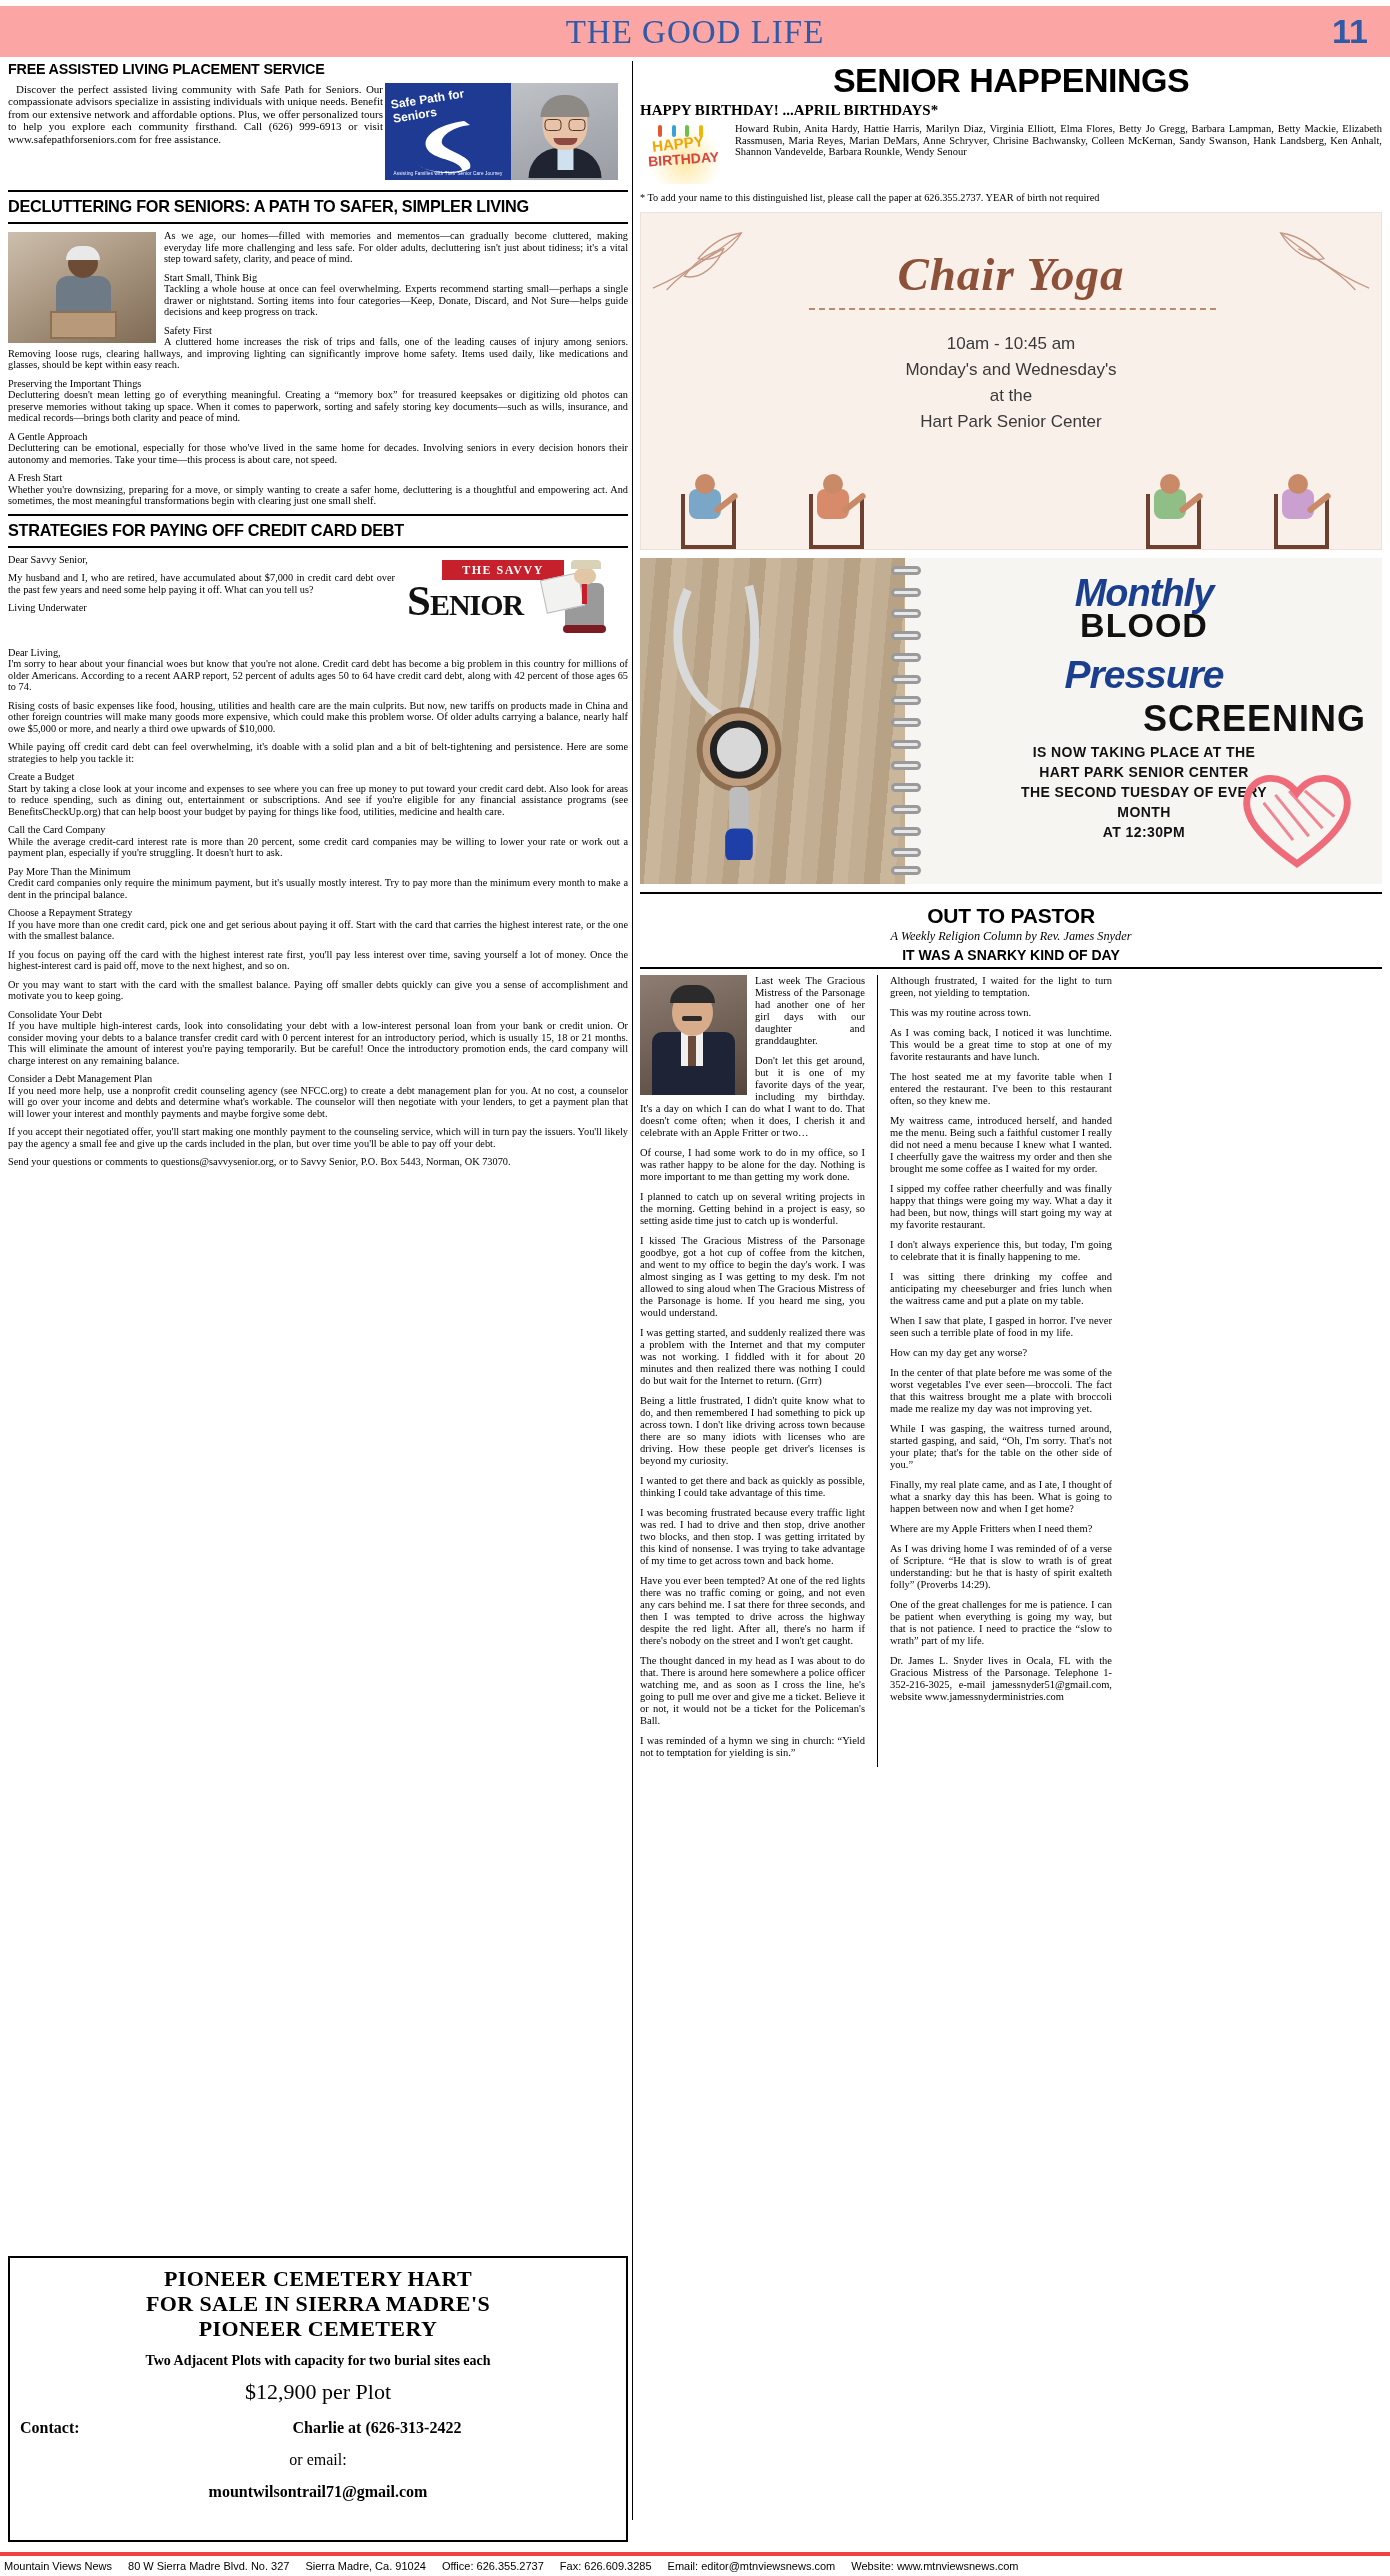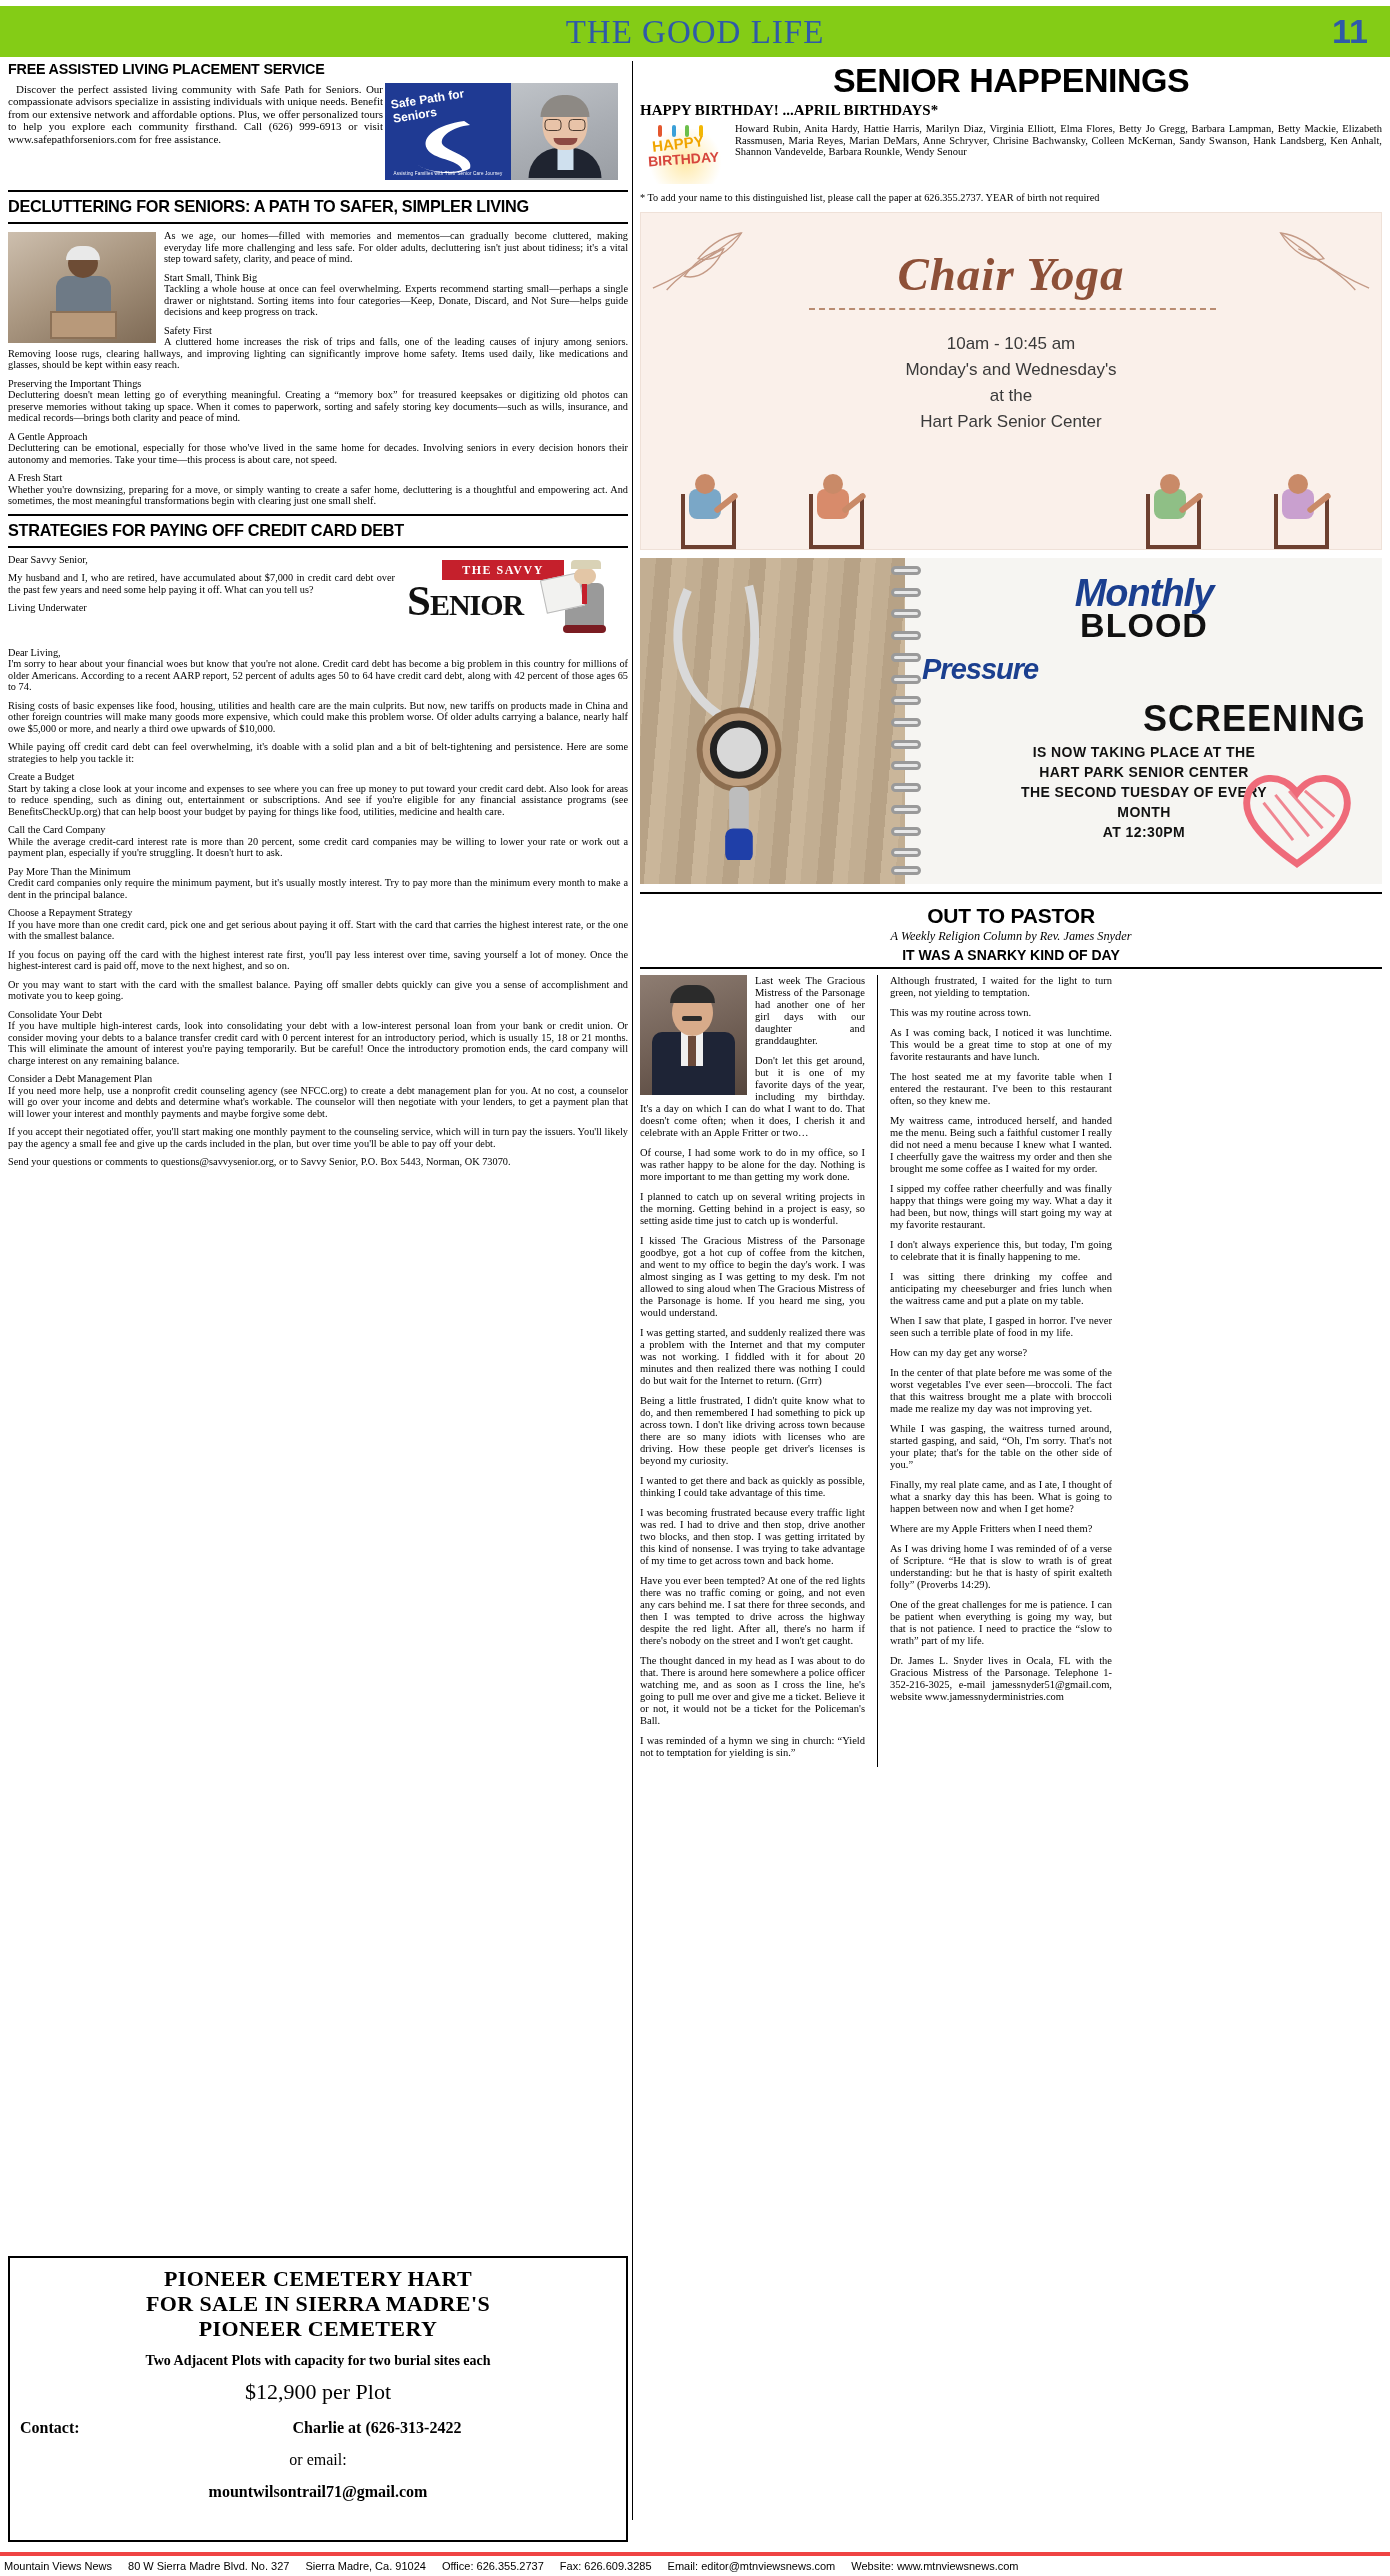--- a/index.html
+++ b/index.html
@@ -7,21 +7,21 @@
     width: 1390px; height: 2576px;
     font-family: "Liberation Serif", serif;
     background: #ffffff;
     color: #000;
     position: relative;
     overflow: hidden;
   }
   
   .masthead {
     position: absolute; left: 0; top: 6px; width: 1390px; height: 51px;
-    background: #84cc16;
+    background: #fca5a5;
   }
   .masthead-title {
     position: absolute; left: 0; top: 8px; width: 1390px;
     text-align: center;
     font-family: "Liberation Serif", serif;
     font-size: 33px; letter-spacing: 1px;
     color: #2f5aa8;
   }
   .page-number {
     position: absolute; right: 22px; top: 6px;
@@ -232,22 +232,22 @@
     position:absolute; left:282px; top:14px; width:444px; text-align:center;
     font-family:"Liberation Sans",sans-serif; font-weight:bold; font-size:38px;
     color:#1b3f8f; font-style:italic; letter-spacing:-1px;
   }
   .bp-title2 {
     position:absolute; left:282px; top:48px; width:444px; text-align:center;
     font-family:"Liberation Sans",sans-serif; font-weight:bold; font-size:34px;
     color:#111; letter-spacing:1px;
   }
   .bp-title3 {
-    position:absolute; left:282px; top:95px; width:444px; text-align:left;
-    font-family:"Liberation Sans",sans-serif; font-weight:bold; font-size:29px;
+    position:absolute; left:282px; top:95px; width:444px; text-align:center;
+    font-family:"Liberation Sans",sans-serif; font-weight:bold; font-size:39px;
     color:#1b3f8f; letter-spacing:-1px; font-style:italic;
   }
   .bp-title4 {
     position:absolute; left:282px; top:140px; width:444px; text-align:right;
     font-family:"Liberation Sans",sans-serif; font-weight:bold; font-size:36px;
     color:#111; letter-spacing:1px;
   }
   .bp-sub {
     position:absolute; left:282px; top:184px; width:444px; text-align:center;
     font-family:"Liberation Sans",sans-serif; font-weight:bold; font-size:14px;

